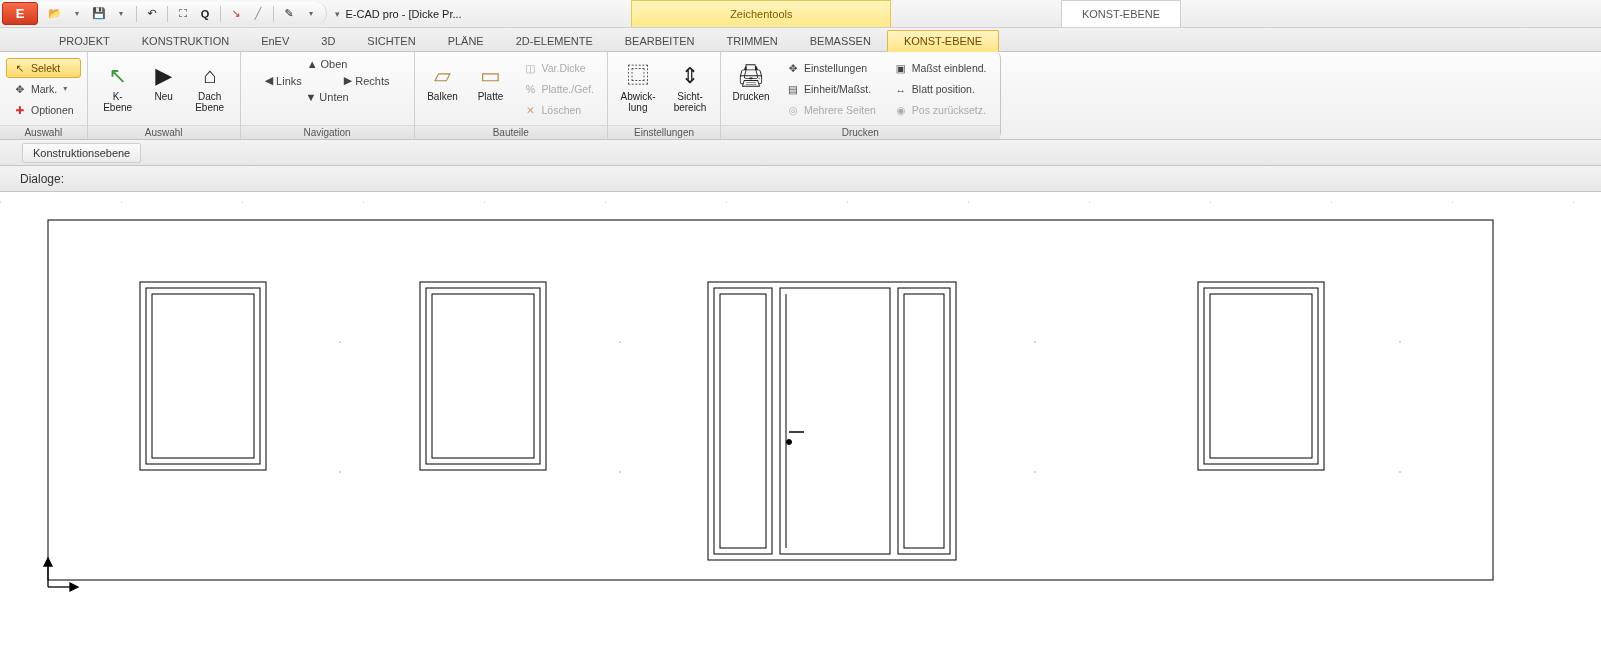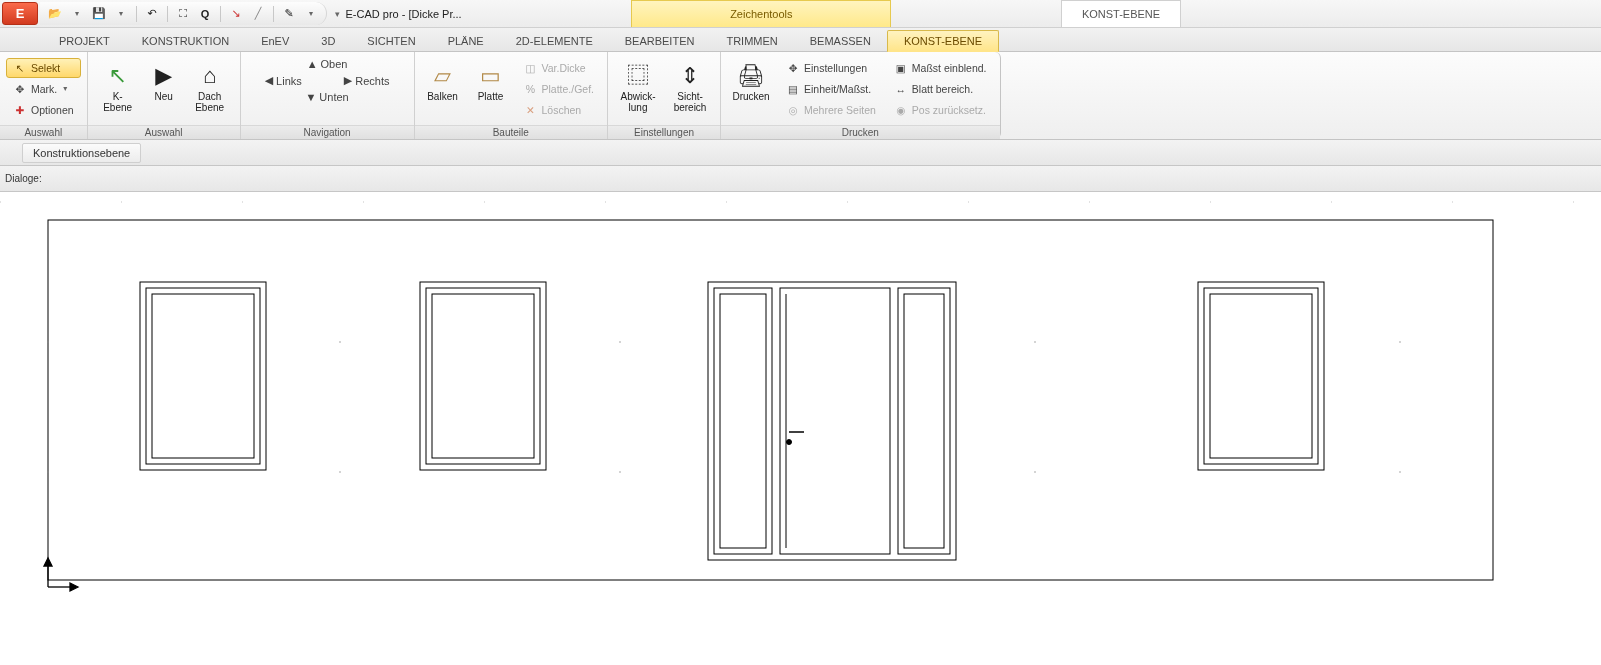--- a/index.html
+++ b/index.html
@@ -34,21 +34,21 @@
   .sbtn { display:flex; align-items:center; gap:4px; height:20px; padding:0 6px; cursor:pointer; border:1px solid transparent; border-radius:3px; font-size:10.5px; color:#444; white-space:nowrap; }
   .sbtn.sel { background:linear-gradient(#fff1b8,#ffd86b); border-color:#d8b13a; color:#6a4a00; }
   .sbtn .ic { width:14px; text-align:center; }
   .sbtn.disabled { color:#aaa; cursor:default; }
   .navbtn { display:flex; align-items:center; gap:3px; padding:2px 6px; cursor:pointer; color:#444; }
   .last-group { border-right:1px solid #c4c4c4; border-radius:0 6px 6px 0; }
 
   
   .subbar { height:26px; background:linear-gradient(#f3f3f3,#e7e7e7); border-bottom:1px solid #c6c6c6; display:flex; align-items:center; padding-left:22px; }
   .subbar .chip { background:linear-gradient(#fbfbfb,#ececec); border:1px solid #cfcfcf; border-radius:2px; padding:3px 10px; font-size:11px; color:#333; }
-  .subbar2 { height:26px; background:linear-gradient(#f3f3f3,#e7e7e7); border-bottom:1px solid #c6c6c6; display:flex; align-items:center; padding-left:5px; font-size:10px; color:#333; }
+  .subbar2 { height:26px; background:linear-gradient(#f3f3f3,#e7e7e7); border-bottom:1px solid #c6c6c6; display:flex; align-items:center; padding-left:20px; font-size:12px; color:#333; }
 
   
   .canvas-wrap { position:relative; width:100%; height:calc(665px - 28px - 24px - 88px - 26px - 26px); background:#fff; }
   .canvas-wrap svg { position:absolute; inset:0; }
 
   .ic-folder { color:#e6a23c; }
   .ic-save { color:#3a6fb7; }
 </style>
 </head>
 <body>
@@ -237,21 +237,21 @@
             <span>Mehrere Seiten</span>
           </div>
       </div>
       <div class="smallrow">
         <div class="sbtn">
             <span class="ic">▣</span>
             <span>Maßst einblend.</span>
           </div>
         <div class="sbtn">
             <span class="ic">↔</span>
-            <span>Blatt bereich.</span>
+            <span>Blatt position.</span>
           </div>
         <div class="sbtn disabled">
             <span class="ic">◉</span>
             <span>Pos zurücksetz.</span>
           </div>
       </div>
     </div>
     <div class="group-label">Drucken</div>
   </div>
 

